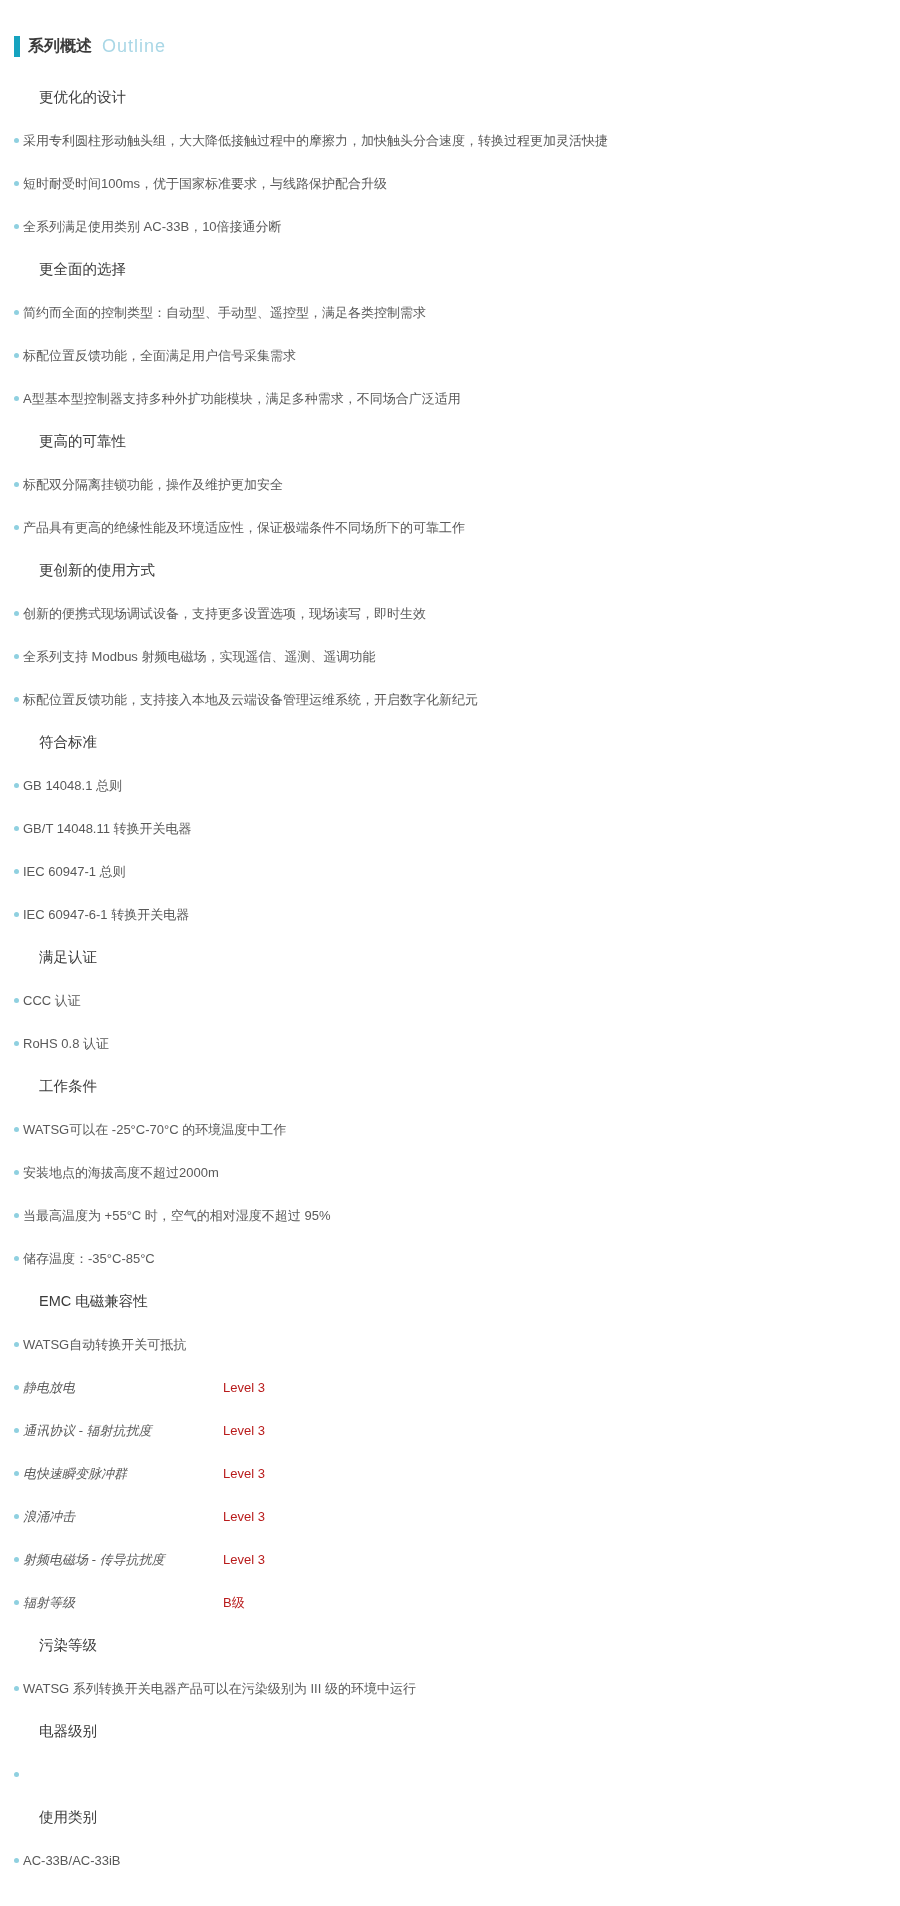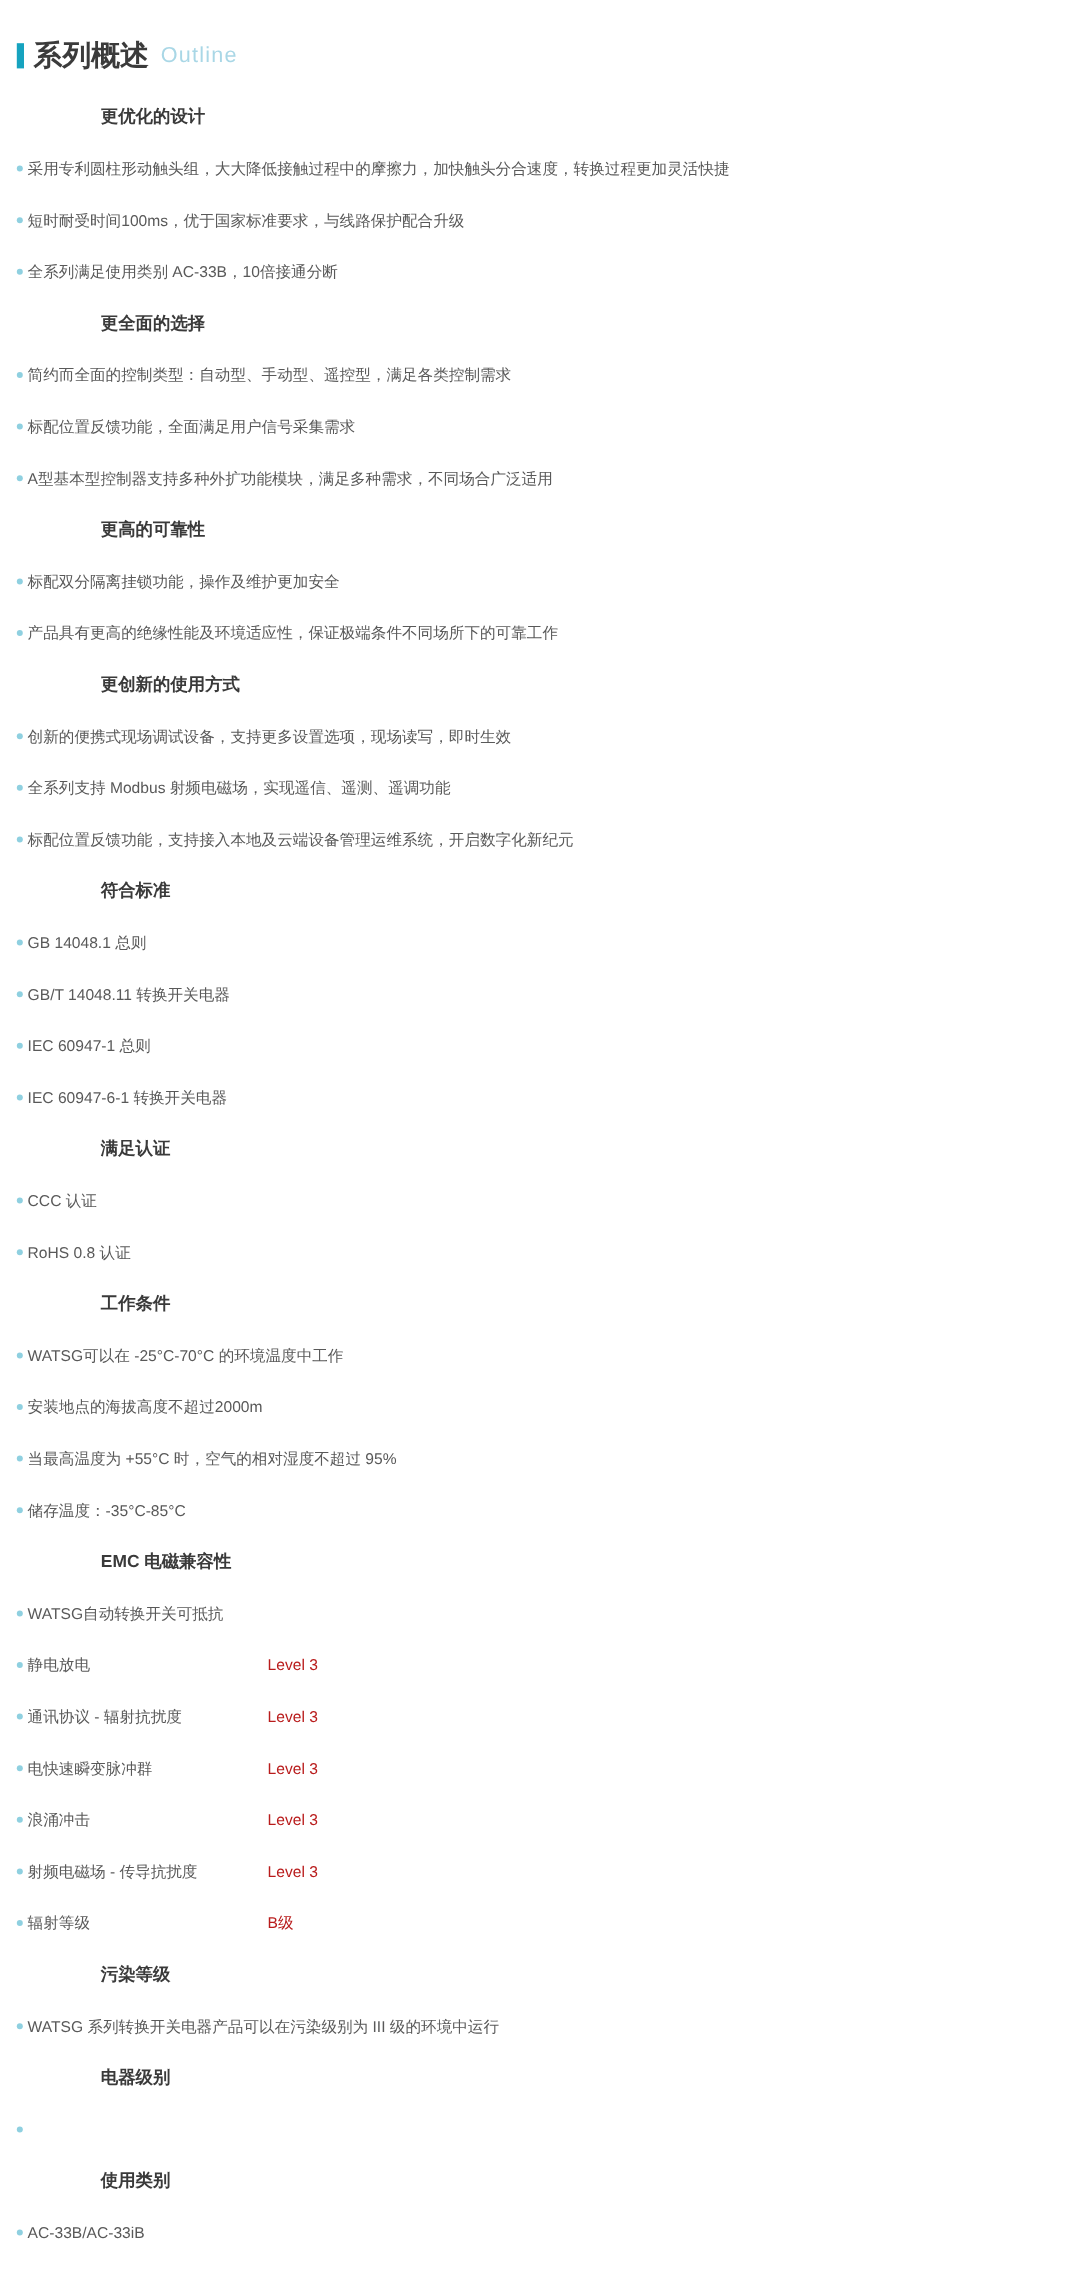--- a/index.html
+++ b/index.html
@@ -20,21 +20,21 @@
     height: 26px;
   }
   .title-bar {
     display: inline-block;
     width: 6px;
     height: 21px;
     background: var(--accent, #16a3bf);
     margin-right: 8px;
   }
   .title-zh {
-    font-size: 24px;
+    font-size: 16px;
     font-weight: bold;
     color: #3b3b3b;
   }
   .title-en {
     font-size: 18px;
     color: var(--subtitle, #a9d7e6);
     margin-left: 10px;
     letter-spacing: 1px;
   }
 
@@ -42,43 +42,43 @@
 
   .row {
     height: 43px;
     display: flex;
     align-items: center;
     box-sizing: border-box;
   }
   .row.heading {
     padding-left: 39px;
     font-size: 14.5px;
-    font-weight: bold;
+    font-weight: normal;
     color: #3a3a3a;
-    margin-left: 45px;
   }
   .row.item {
     padding-left: 14px;
     font-size: 13px;
     color: #595959;
   }
   .bullet {
     flex: none;
     width: 5px;
     height: 5px;
     border-radius: 50%;
     background: var(--bullet, #8fd0e0);
     margin-right: 4px;
   }
   .item-text { white-space: nowrap; }
   .item-text.has-value {
     flex: none;
     width: 200px;
     white-space: nowrap;
     overflow: visible;
+    font-style: italic;
   }
   .item-value { white-space: nowrap; color: #b91c1c; }
 </style>
 </head>
 <body>
 
 <div class="page">
   <div class="page-title">
     <span class="title-bar"></span>
     <span class="title-zh">系列概述</span>

